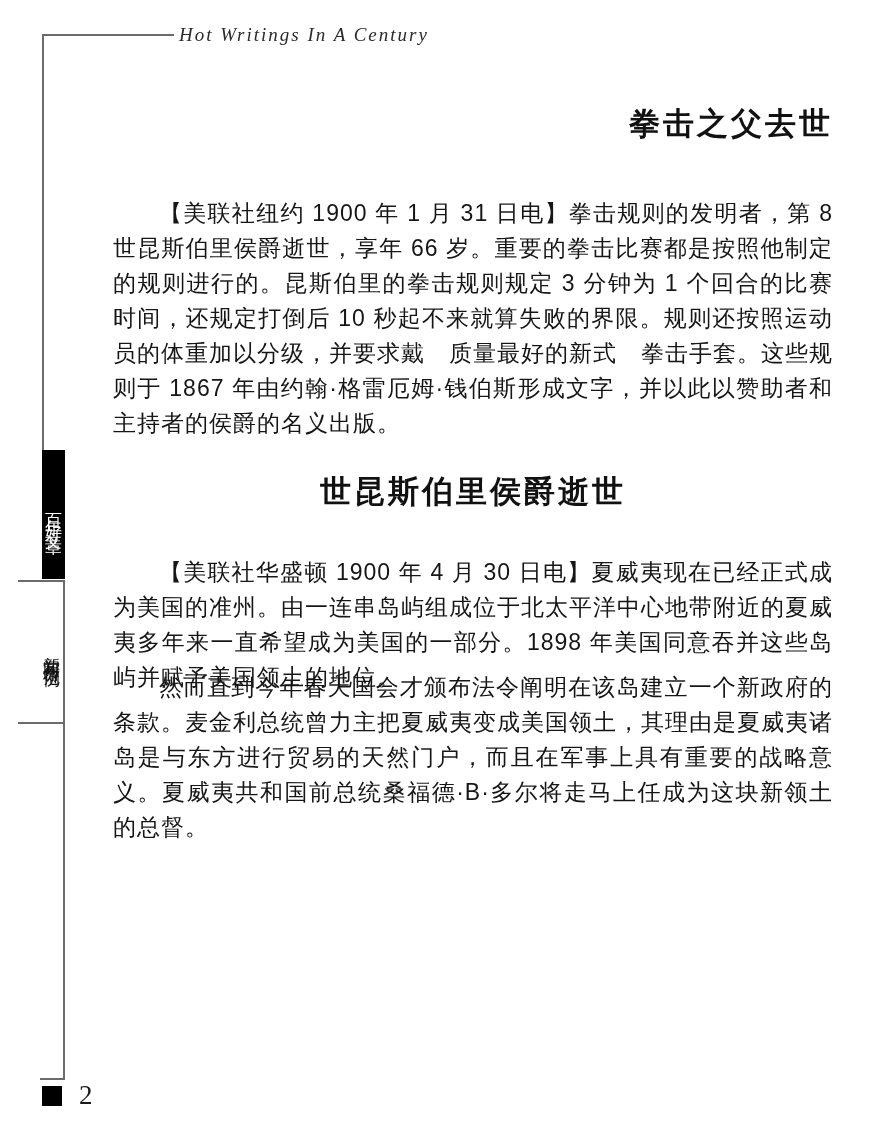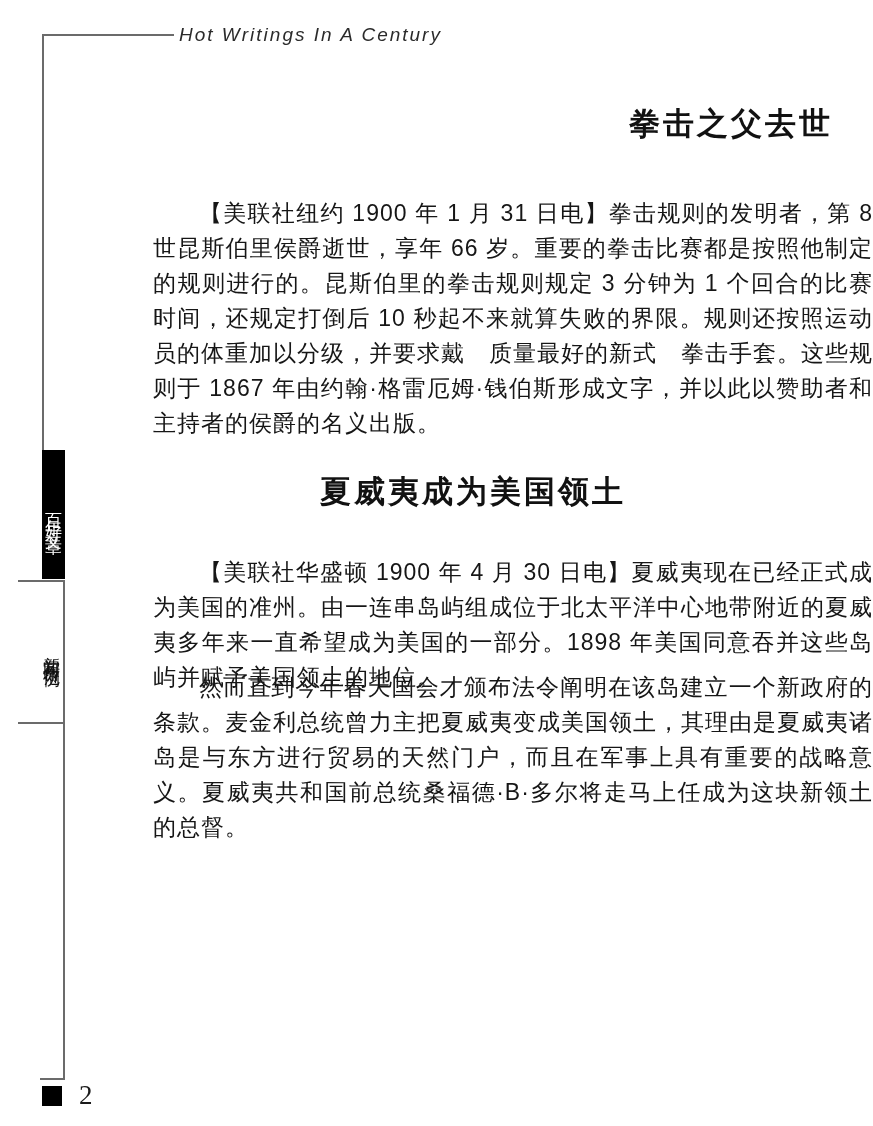--- a/index.html
+++ b/index.html
@@ -17,21 +17,21 @@
   
   .header-rule {
     position: absolute;
     left: 42px; top: 34px;
     width: 132px; height: 2px;
     background: #6b6b6b;
   }
   .running-title {
     position: absolute;
     left: 179px; top: 24px;
-    font-family: Liberation Sans, sans-serif;
+    font-family: Liberation Serif, serif;
     font-style: italic;
     font-size: 19px;
     letter-spacing: 2px;
     color: #2b2b2b;
   }
 
   
   .vrule-top {
     position: absolute;
     left: 42px; top: 34px;
@@ -131,21 +131,20 @@
   .title-2 { top: 471px; }
   .para {
     position: absolute;
     left: 0; width: 720px;
     font-size: 23px;
     line-height: 35px;
     letter-spacing: 1px;
     text-align: justify;
     text-indent: 2em;
     color: #161616;
-    margin-left: 40px;
   }
   .para-1 { top: 196px; }
   .para-2 { top: 555px; }
   .para-3 { top: 670px; }
 </style>
 </head>
 <body>
 
 <div class="page">
 
@@ -170,20 +169,20 @@
 
   <div class="footer-square"></div>
   <div class="page-number">2</div>
 
   <div class="main">
 
     <h1 class="article-title title-1">拳击之父去世</h1>
 
     <p class="para para-1">【美联社纽约 1900 年 1 月 31 日电】拳击规则的发明者，第 8 世昆斯伯里侯爵逝世，享年 66 岁。重要的拳击比赛都是按照他制定的规则进行的。昆斯伯里的拳击规则规定 3 分钟为 1 个回合的比赛时间，还规定打倒后 10 秒起不来就算失败的界限。规则还按照运动员的体重加以分级，并要求戴　质量最好的新式　拳击手套。这些规则于 1867 年由约翰·格雷厄姆·钱伯斯形成文字，并以此以赞助者和主持者的侯爵的名义出版。</p>
 
-    <h1 class="article-title title-2">夏威夷成为美国领土</h1>
+    <h1 class="article-title title-2">世昆斯伯里侯爵逝世</h1>
 
     <p class="para para-2">【美联社华盛顿 1900 年 4 月 30 日电】夏威夷现在已经正式成为美国的准州。由一连串岛屿组成位于北太平洋中心地带附近的夏威夷多年来一直希望成为美国的一部分。1898 年美国同意吞并这些岛屿并赋予美国领土的地位。</p>
 
     <p class="para para-3">然而直到今年春天国会才颁布法令阐明在该岛建立一个新政府的条款。麦金利总统曾力主把夏威夷变成美国领土，其理由是夏威夷诸岛是与东方进行贸易的天然门户，而且在军事上具有重要的战略意义。夏威夷共和国前总统桑福德·B·多尔将走马上任成为这块新领土的总督。</p>
 
   </div>
 </div>
 
 </body></html>

